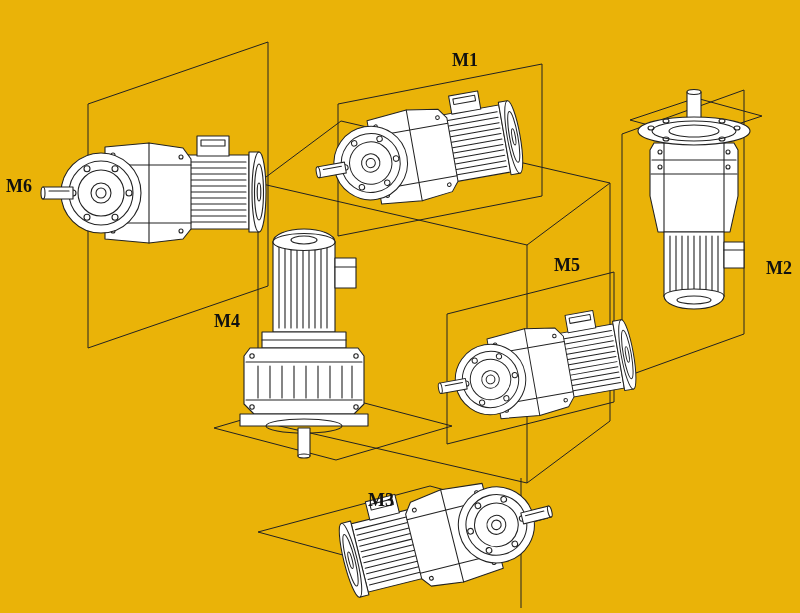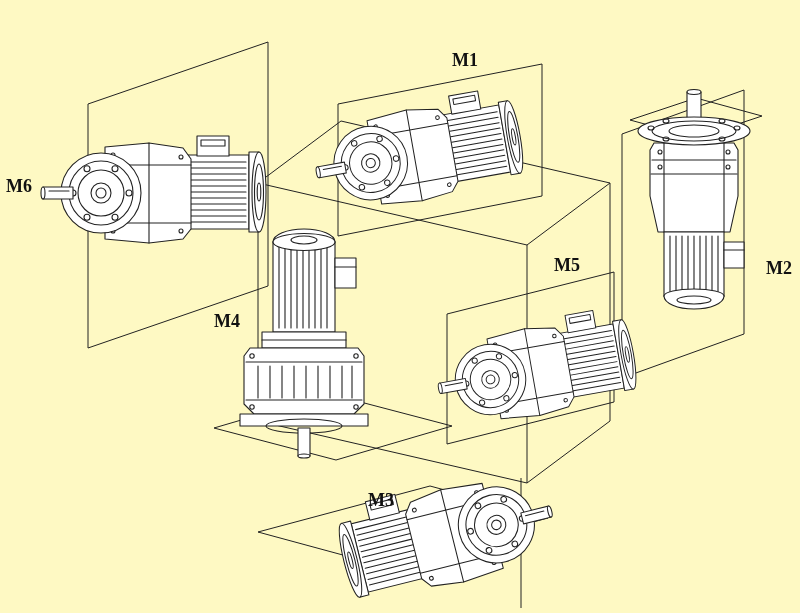--- a/index.html
+++ b/index.html
@@ -1,17 +1,17 @@
 <!DOCTYPE html>
 <html><head>
 <meta charset="utf-8">
 <style>
   html,body{margin:0;padding:0}
   body{width:800px;height:613px;background:#fff;font-family:"Liberation Serif",serif}
-  .stage{position:relative;width:800px;height:613px;overflow:hidden;background:#fef9c3}
+  .stage{position:relative;width:800px;height:613px;overflow:hidden;background:#eab308}
   svg{display:block;color:#222}
   .ln{stroke:currentColor;stroke-width:1.1;fill:none;stroke-linejoin:round;stroke-linecap:round}
   .ln2{stroke:currentColor;stroke-width:1;fill:none;stroke-linejoin:round}
   .wh{fill:#fff}
   .lbl{font-family:"Liberation Serif",serif;font-size:18px;font-weight:bold;fill:#111;stroke:none;text-anchor:middle}
 </style>
 </head>
 <body style="background: rgb(255, 255, 255);">
 
 <div class="stage">

